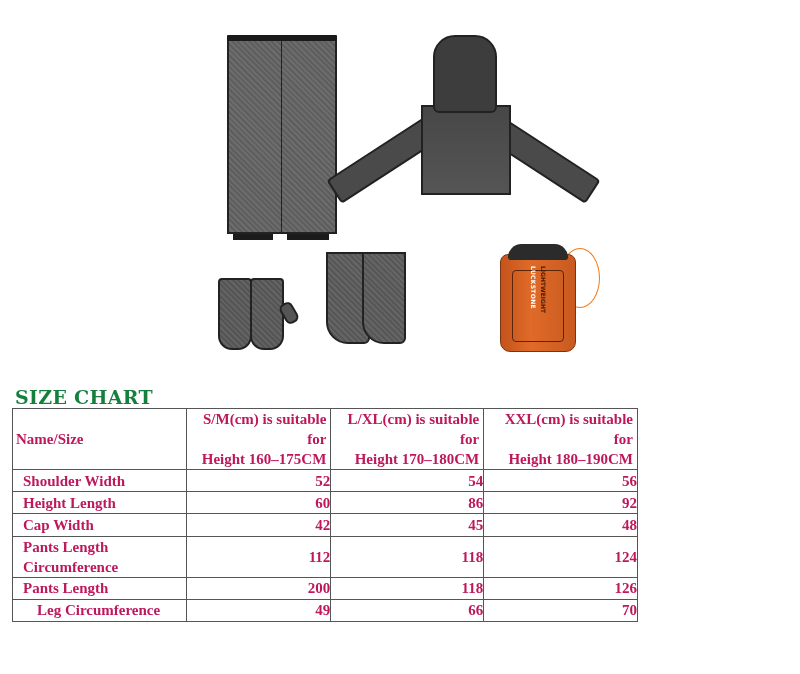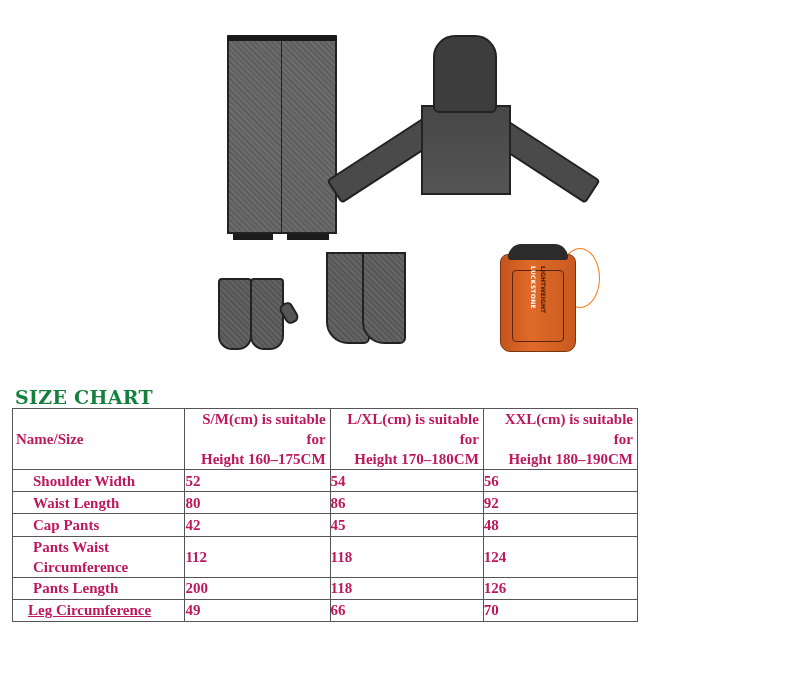--- a/index.html
+++ b/index.html
@@ -49,23 +49,23 @@
     .bag .cord { position: absolute; left: 60px; top: 4px; width: 40px; height: 60px; border: 1px solid #f27a18; border-radius: 50%; }
 
     
     .size-title { position: absolute; left: 15px; top: 375px; font-family: "DejaVu Serif", "Liberation Serif", serif; font-weight: bold; font-size: 19px; letter-spacing: 0.3px; color: #15803d; margin-top: 11px; }
 
     
     .size-table { position: absolute; left: 12px; top: 408px; width: 626px; border-collapse: collapse; font-family: "Liberation Serif", "DejaVu Serif", serif; font-weight: bold; font-size: 15px; color: #be185d; }
     .size-table td, .size-table th { border: 1.5px solid #555; }
     .size-table th { font-weight: bold; height: 44px; line-height: 20px; text-align: right; padding: 0 4px; }
     .size-table th.name-head { text-align: left; padding-left: 3px; }
-    .size-table td { height: 22.2px; padding: 0; line-height: 20px; text-align: left; }
-    .size-table td.name { text-align: left; padding-left: 20px; }
-    .size-table td.name.indent { padding-left: 15px; text-decoration: underline; }
+    .size-table td { height: 22.2px; padding: 0; line-height: 20px; text-align: right; }
+    .size-table td.name { text-align: left; padding-left: 10px; }
+    .size-table td.name.indent { padding-left: 24px; }
     .col-name { width: 201px; }
     .col-sm { width: 186px; }
     .col-lxl { width: 194px; }
     .col-xxl { width: 197px; }
   </style>
 </head>
 <body>
 
 <div class="product-area">
   <div class="pants">
@@ -123,33 +123,33 @@
     </tr>
   </thead>
   <tbody>
     <tr>
       <td class="name">Shoulder Width</td>
       <td>52</td>
       <td>54</td>
       <td>56</td>
     </tr>
     <tr>
-      <td class="name">Waist Length</td>
-      <td>80</td>
+      <td class="name">Height Length</td>
+      <td>60</td>
       <td>86</td>
       <td>92</td>
     </tr>
     <tr>
-      <td class="name">Cap Pants</td>
+      <td class="name">Cap Width</td>
       <td>42</td>
       <td>45</td>
       <td>48</td>
     </tr>
     <tr>
-      <td class="name">Pants Waist Circumference</td>
+      <td class="name">Pants Length Circumference</td>
       <td>112</td>
       <td>118</td>
       <td>124</td>
     </tr>
     <tr>
       <td class="name">Pants Length</td>
       <td>200</td>
       <td>118</td>
       <td>126</td>
     </tr>

